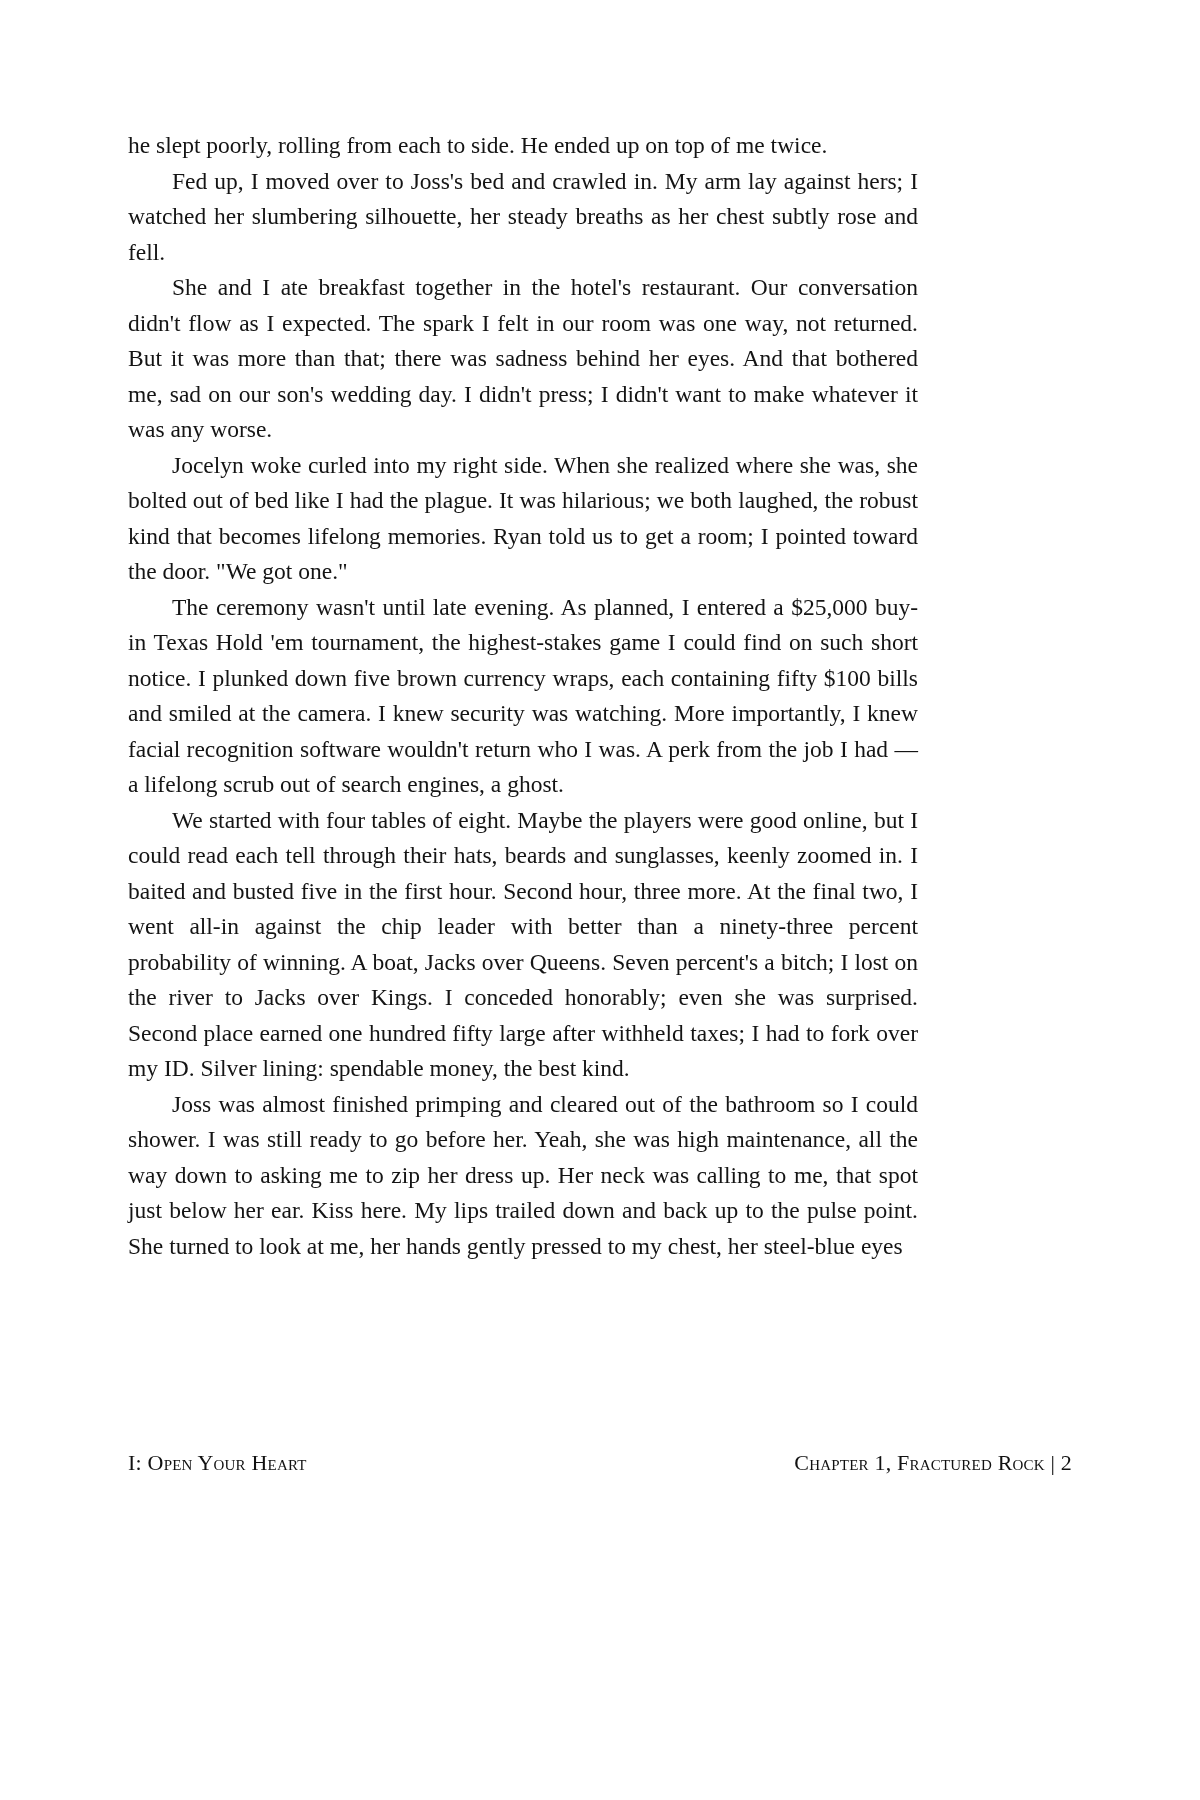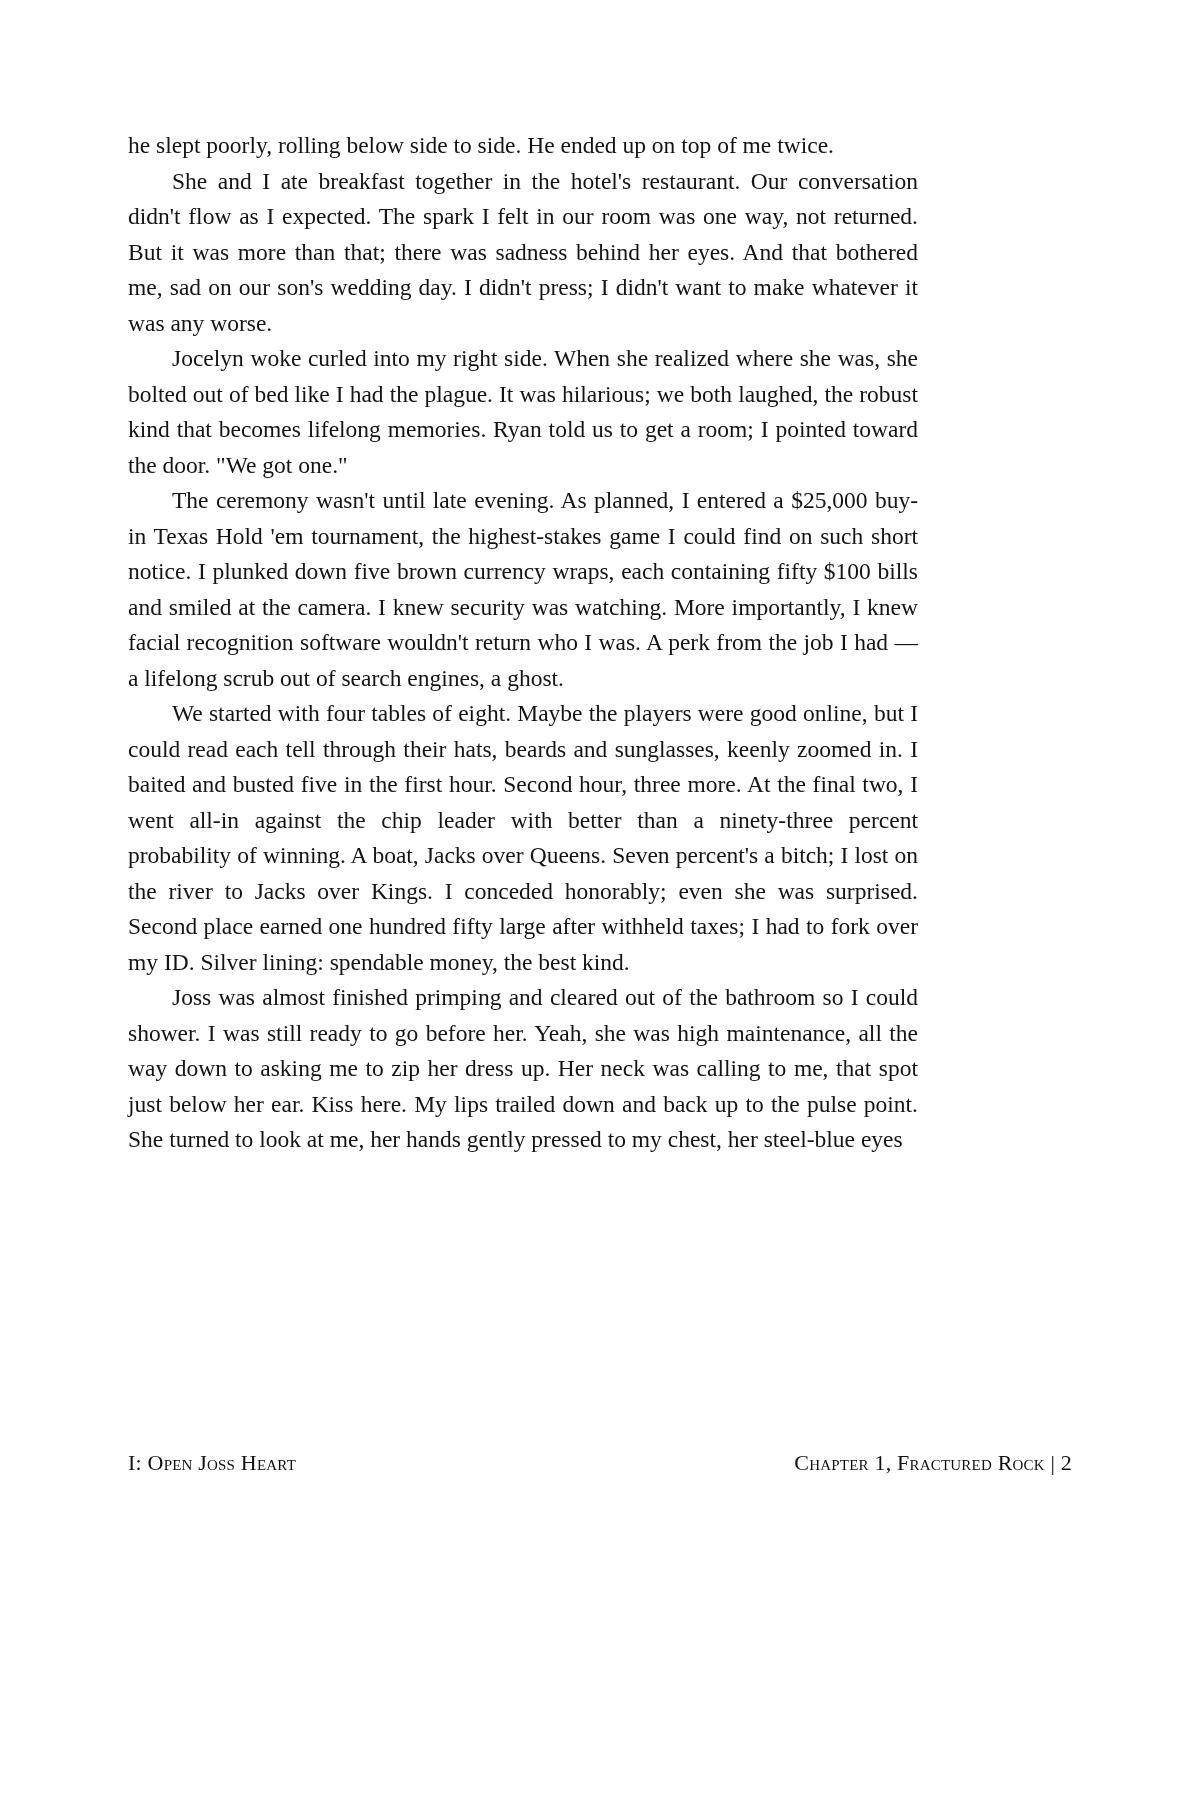--- a/index.html
+++ b/index.html
@@ -58,26 +58,27 @@
     letter-spacing: 0.2px;
     white-space: nowrap;
   }
 </style>
 </head>
 <body>
 
 <div class="page">
 
   <div class="content">
-    <p class="first">he slept poorly, rolling below side to side. He ended up on top of me twice.</p>
+    <p class="first">he slept poorly, rolling from each to side. He ended up on top of me twice.</p>
+    <p class="indent">Fed up, I moved over to Joss's bed and crawled in. My arm lay against hers; I watched her slumbering silhouette, her steady breaths as her chest subtly rose and fell.</p>
     <p class="indent">She and I ate breakfast together in the hotel's restaurant. Our conversation didn't flow as I expected. The spark I felt in our room was one way, not returned. But it was more than that; there was sadness behind her eyes. And that bothered me, sad on our son's wedding day. I didn't press; I didn't want to make whatever it was any worse.</p>
     <p class="indent">Jocelyn woke curled into my right side. When she realized where she was, she bolted out of bed like I had the plague. It was hilarious; we both laughed, the robust kind that becomes lifelong memories. Ryan told us to get a room; I pointed toward the door. "We got one."</p>
     <p class="indent">The ceremony wasn't until late evening. As planned, I entered a $25,000 buy-in Texas Hold 'em tournament, the highest-stakes game I could find on such short notice. I plunked down five brown currency wraps, each containing fifty $100 bills and smiled at the camera. I knew security was watching. More importantly, I knew facial recognition software wouldn't return who I was. A perk from the job I had — a lifelong scrub out of search engines, a ghost.</p>
     <p class="indent">We started with four tables of eight. Maybe the players were good online, but I could read each tell through their hats, beards and sunglasses, keenly zoomed in. I baited and busted five in the first hour. Second hour, three more. At the final two, I went all-in against the chip leader with better than a ninety-three percent probability of winning. A boat, Jacks over Queens. Seven percent's a bitch; I lost on the river to Jacks over Kings. I conceded honorably; even she was surprised. Second place earned one hundred fifty large after withheld taxes; I had to fork over my ID. Silver lining: spendable money, the best kind.</p>
     <p class="indent">Joss was almost finished primping and cleared out of the bathroom so I could shower. I was still ready to go before her. Yeah, she was high maintenance, all the way down to asking me to zip her dress up. Her neck was calling to me, that spot just below her ear. Kiss here. My lips trailed down and back up to the pulse point. She turned to look at me, her hands gently pressed to my chest, her steel-blue eyes</p>
   </div>
 
   <div class="footer">
-    <div class="left">I: Open Joss Heart</div>
+    <div class="left">I: Open Your Heart</div>
     <div class="right">Chapter 1, Fractured Rock | 2</div>
   </div>
 
 </div>
 
 </body></html>

